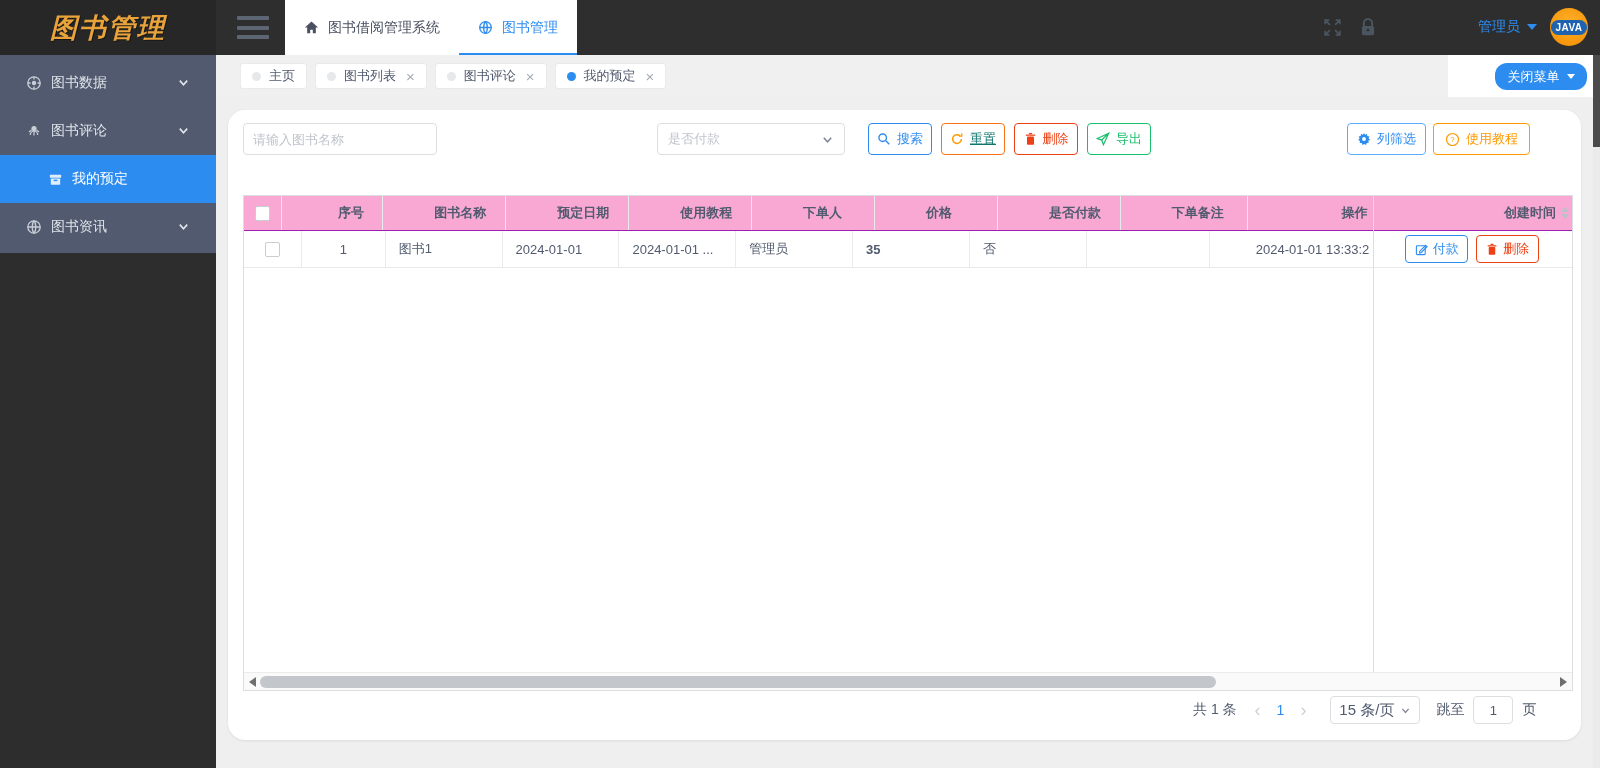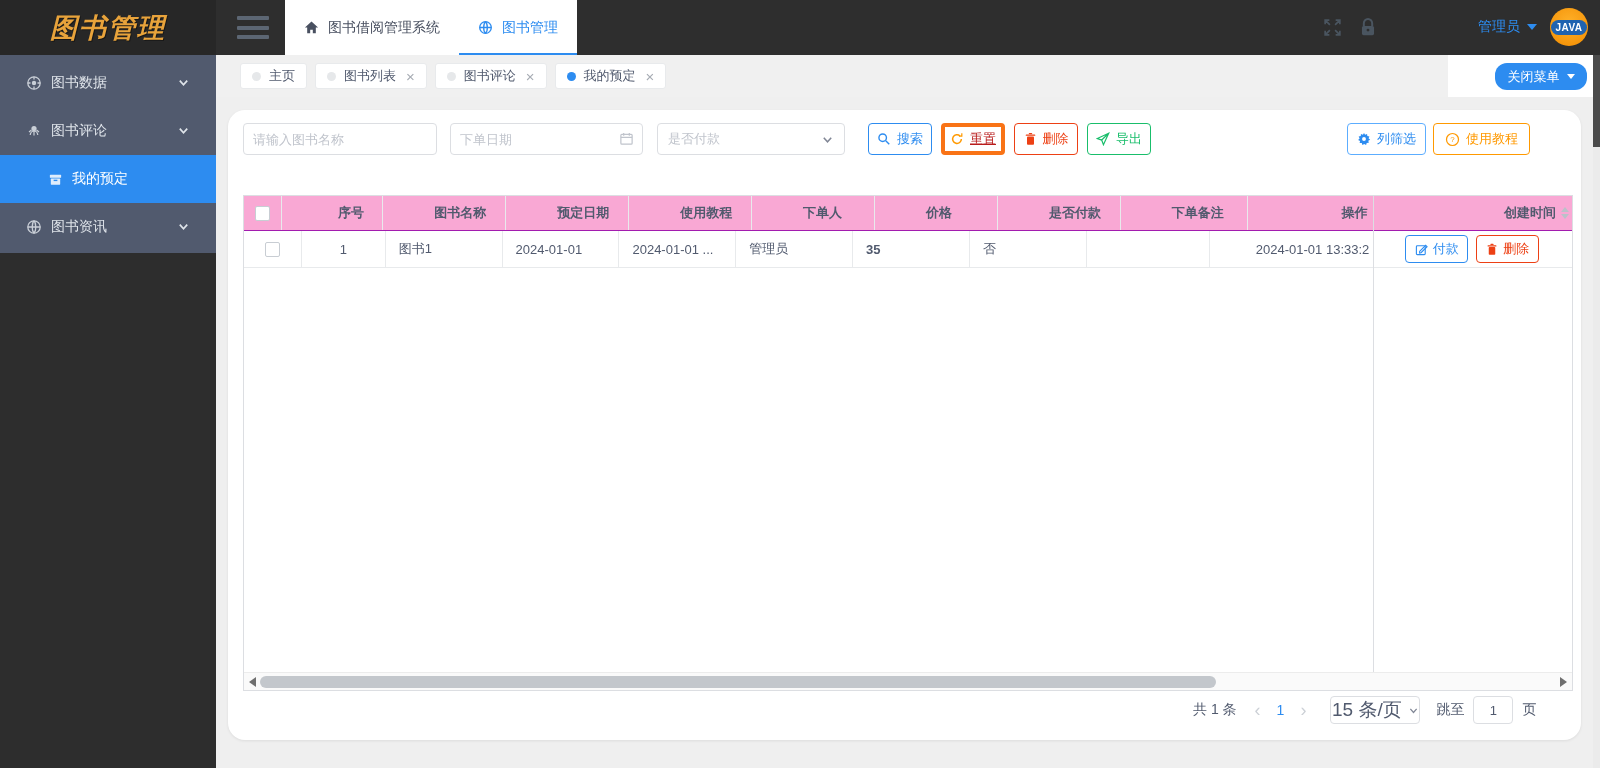--- a/index.html
+++ b/index.html
@@ -48,21 +48,21 @@
   .txt-input { position:absolute; top:13px; height:32px; border:1px solid #dcdee2; border-radius:4px; font-size:13px; color:#515a6e; padding:0 9px; font-family:inherit; background:#fff; }
   .txt-input::placeholder { color:#c0c4cc; }
   .inp-name { left:15px; width:194px; }
   .date-wrap { position:absolute; left:222px; top:13px; width:193px; }
   .date-wrap .txt-input { position:static; width:193px; padding-right:30px; }
   .date-wrap .cal-ic { position:absolute; right:9px; top:8px; }
   .sel-paid { position:absolute; left:429px; top:13px; width:188px; height:32px; border:1px solid #dcdee2; border-radius:4px; background:#fff; display:flex; align-items:center; justify-content:space-between; padding:0 10px; font-size:13px; color:#c0c4cc; cursor:pointer; }
 
   .btn { position:absolute; top:13px; height:32px; background:#fff; border-radius:4px; font-size:13px; display:flex; align-items:center; justify-content:center; gap:6px; cursor:pointer; font-family:inherit; }
   .btn-search  { left:640px;  width:64px; border:1px solid #2d8cf0; color:#2d8cf0; }
-  .btn-reset   { left:713px;  width:64px; border:4px solid #f97316; color:#b91c1c;text-decoration:underline; }
+  .btn-reset   { left:713px;  width:64px; border:1px solid #f97316; color:#0f766e;text-decoration:underline; }
   .btn-delete  { left:786px;  width:64px; border:1px solid #ed4014; color:#ed4014; }
   .btn-export  { left:859px;  width:64px; border:1px solid #19be6b; color:#19be6b; }
   .btn-filter  { left:1119px; width:79px; border:1px solid #5cadff; color:#2d8cf0; }
   .btn-tutorial{ left:1205px; width:97px; border:1px solid #ff9900; color:#ff9900; }
 
   
   .table-wrap { position:absolute; left:15px; top:85px; width:1330px; height:496px; border:1px solid #dcdee2; background:#fff; }
   .t-row { display:flex; width:1328px; }
   .t-head { height:35px; background:#f9a8d4; border-bottom:1px solid #a21caf;gap:38px; }
   .t-body { height:37px; border-bottom:1px solid #e8eaec; background:#fff; }
@@ -91,21 +91,21 @@
   .h-arrow.right { right:5px; border-top:5px solid transparent; border-bottom:5px solid transparent; border-left:7px solid #6f6f6f; }
   .h-thumb { position:absolute; left:16px; top:3px; width:956px; height:12px; background:#c3c7cc; border-radius:7px; cursor:pointer; }
 
   
   .pg { position:absolute; left:965px; top:585px; height:30px; display:flex; align-items:center; font-size:14px; color:#515a6e; }
   .pg .total { margin-right:18px; }
   .pg .pg-arrow { color:#ccd0d6; font-size:18px; line-height:1; cursor:pointer; }
   .pg .prev { margin-right:16px; }
   .pg .cur { color:#2d8cf0; margin-right:16px; cursor:pointer; }
   .pg .next { margin-right:24px; }
-  .pg .size-sel { width:90px; height:28px; border:1px solid #dcdee2; border-radius:4px; background:#fff; display:flex; align-items:center; justify-content:center; gap:6px; font-size:19px; cursor:pointer; margin-right:16px; }
+  .pg .size-sel { width:90px; height:28px; border:1px solid #dcdee2; border-radius:4px; background:#fff; display:flex; align-items:center; justify-content:center; gap:6px; font-size:15px; cursor:pointer; margin-right:16px; }
   .pg .jump-lbl { margin-right:9px; }
   .pg .jump-inp { width:40px; height:28px; border:1px solid #dcdee2; border-radius:4px; text-align:center; font-size:13px; color:#515a6e; font-family:inherit; margin-right:9px; }
 
   
   .v-scroll { position:absolute; right:0; top:55px; width:7px; height:713px; background:#ebebeb; }
   .v-thumb { position:absolute; top:0; left:0; width:7px; height:92px; background:#4b4b4b; cursor:pointer; }
 </style>
 </head>
 <body>
 
@@ -239,29 +239,20 @@
             <path d="M3 5 L7 9.5 L11 5"></path>
           </svg>
       </span>
     </div>
   </div>
 </div>
 
 <div class="card">
 
   <input class="txt-input inp-name" placeholder="请输入图书名称" style="">
-  <div class="date-wrap">
-    <input class="txt-input" placeholder="下单日期" style="">
-    <span class="cal-ic">
-      <svg width="15" height="15" viewBox="0 0 16 16" fill="none" stroke="#c0c4cc" stroke-width="1.3">
-        <rect x="2" y="3.5" width="12" height="10.5" rx="1"></rect>
-          <path d="M2 6.8 H14 M5 2 V5 M11 2 V5"></path>
-      </svg>
-    </span>
-  </div>
   <div class="sel-paid">
     <span>是否付款</span>
     <svg width="13" height="13" viewBox="0 0 14 14" fill="none" stroke="#808695" stroke-width="1.6">
         <path d="M3 5 L7 9.5 L11 5"></path>
       </svg>
   </div>
 
   <button class="btn btn-search">
     <svg width="14" height="14" viewBox="0 0 16 16" fill="none" stroke="#2d8cf0" stroke-width="1.6">
         <circle cx="6.5" cy="6.5" r="4.3"></circle>

